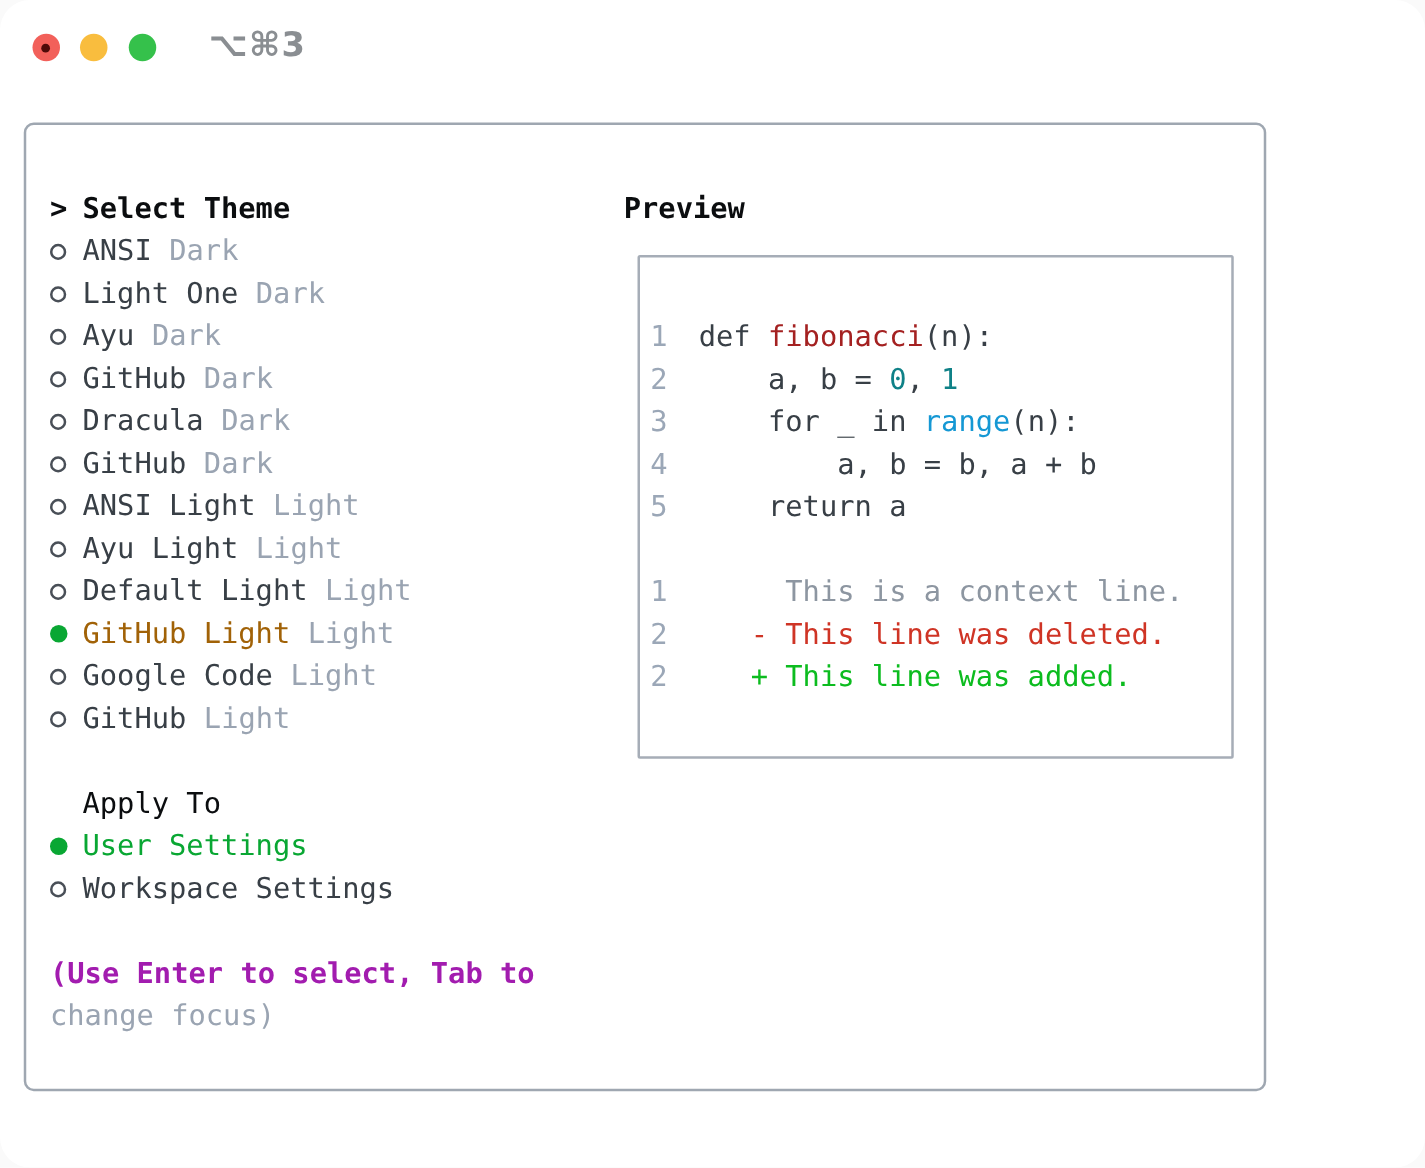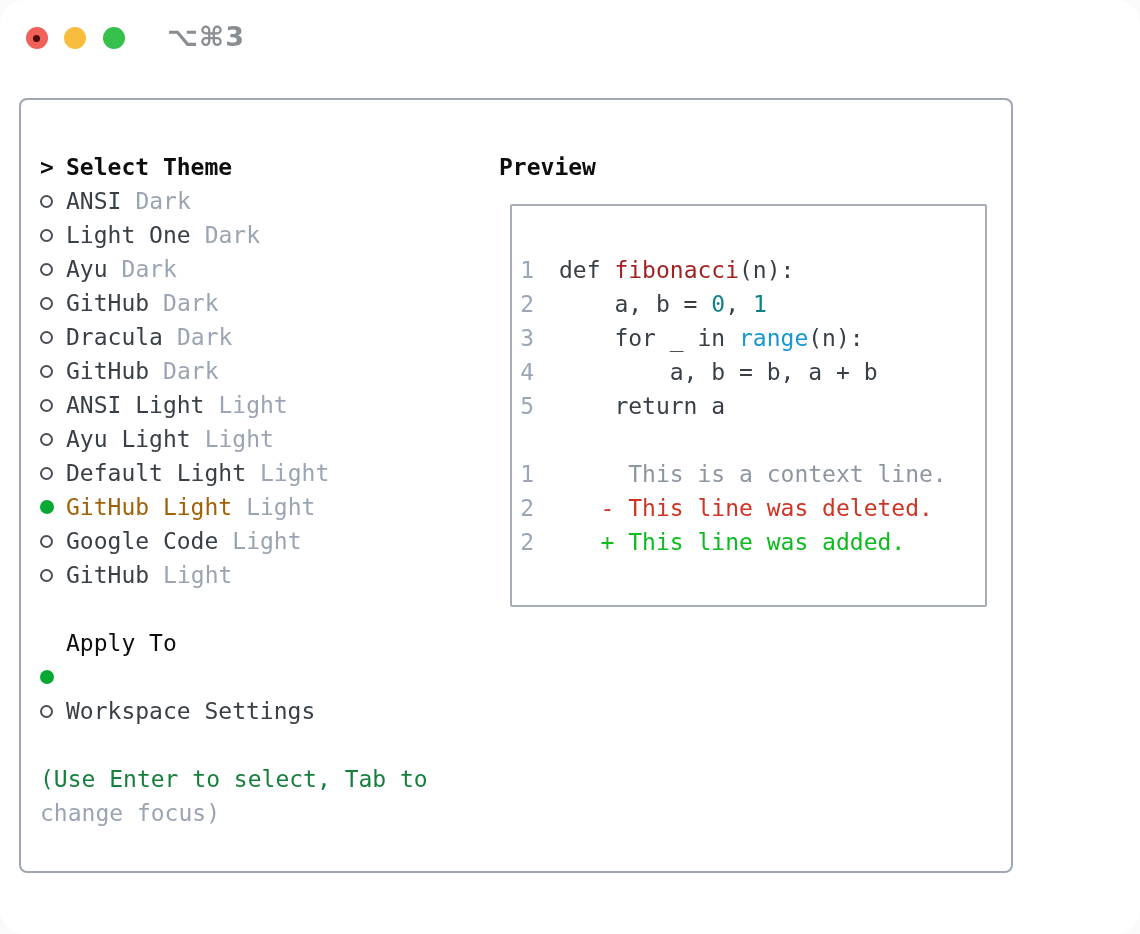--- a/index.html
+++ b/index.html
@@ -96,28 +96,28 @@
         </div>
 
       <div class="spacer"></div>
 
       <div class="row">
         <span class="marker"></span>
         <span style="color: rgb(11, 13, 15);">Apply To</span>
       </div>
 
       <div id="apply-list">
-          <div class="row"><span class="marker"><span class="radio sel" style="background: rgb(9, 167, 51);"></span></span></div>
+          <div class="row"><span class="marker"><span class="radio sel" style="background: rgb(9, 167, 51);"></span></span><span class="name" style="color: rgb(9, 167, 51);">User Settings</span></div>
           <div class="row"><span class="marker"><span class="radio"></span></span><span class="name" style="color: rgb(56, 63, 70);">Workspace Settings</span></div>
         </div>
 
       <div class="spacer"></div>
 
       <div id="help-lines">
-          <div class="help-line" style="color: #15803d;">(Use Enter to select, Tab to</div>
+          <div class="help-line" style="color: #a21caf; font-weight: bold;">(Use Enter to select, Tab to</div>
           <div class="help-line" style="color: rgb(154, 164, 178);">change focus)</div>
         </div>
     </div>
 
     <div class="preview-hdr" style="color: rgb(11, 13, 15);">Preview</div>
 
     <div class="preview-box" style="border-color: rgb(166, 173, 183); color: rgb(56, 63, 70);">
       <div id="code-lines">
           <div class="crow"><span class="lnum" style="color: rgb(155, 167, 183);">1</span><span class="code"><span style="color: rgb(56, 63, 70);">def </span><span style="color: rgb(164, 33, 33);">fibonacci</span><span style="color: rgb(56, 63, 70);">(n):</span></span></div>
           <div class="crow"><span class="lnum" style="color: rgb(155, 167, 183);">2</span><span class="code"><span style="color: rgb(56, 63, 70);">    a, b = </span><span style="color: rgb(15, 129, 135);">0</span><span style="color: rgb(56, 63, 70);">, </span><span style="color: rgb(15, 129, 135);">1</span></span></div>

